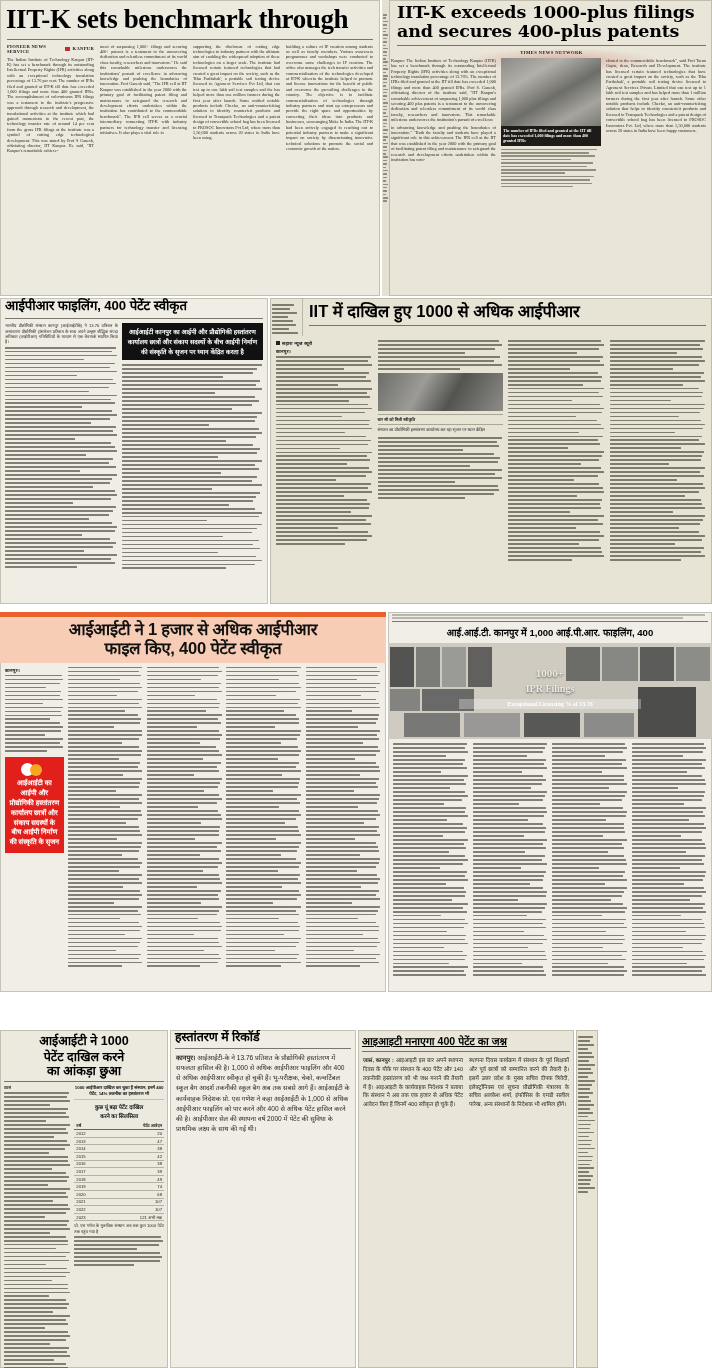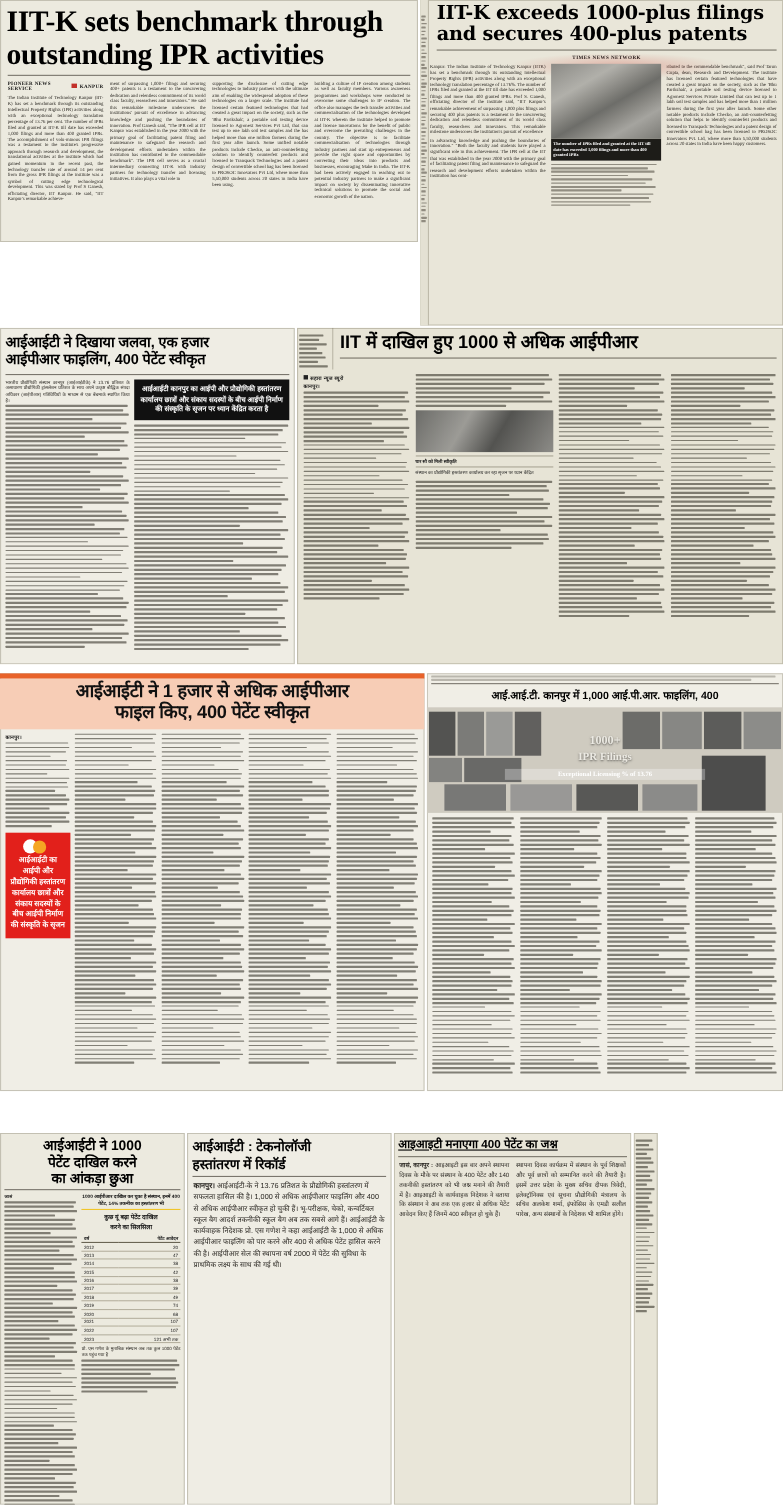--- a/index.html
+++ b/index.html
@@ -39,21 +39,21 @@
   .photo{background:
       linear-gradient(150deg,#8d8a7d 0%,#b4b0a0 28%,#6f6d61 55%,#a8a496 78%,#7c7a6d 100%);
       filter:saturate(.35);}
   .photo2{background:
       linear-gradient(120deg,#6e6c60 0%,#9e9b8c 35%,#55534a 60%,#8f8c7e 100%);
       filter:saturate(.3);}
   .cap{font-size:4px;line-height:1.25;color:#fff;font-weight:700;}
   .capdark{font-size:4.2px;line-height:1.3;color:#1b1b1b;font-weight:700;}
 
   
-  #a1{left:0;top:0;width:380px;height:220px;}
+  #a1{left:0;top:0;width:380px;height:296px;}
   #a1 .h1{font-size:27px;letter-spacing:-.4px;padding:6px 6px 0 6px;}
 
   
   #a2{left:382px;top:0;width:330px;height:296px;}
   #a2 .h1{font-size:17.5px;padding:4px 6px 0 6px;letter-spacing:-.2px;}
   #a2 .bl{font-size:4.6px;font-weight:700;letter-spacing:.4px;text-align:center;color:#111;margin:4px 0 3px;}
 
   
   #a3{left:0;top:298px;width:268px;height:306px;}
   #a3 .h1{font-size:13.2px;padding:6px 5px 2px 5px;letter-spacing:-.1px;}
@@ -123,21 +123,20 @@
 
   
   #a10{left:576px;top:1030px;width:136px;height:338px;}
   .devanagari{font-family:"Liberation Sans",sans-serif;}
 </style>
 </head>
 <body>
 
 <div class="clip paper-a edge" id="a1">
   <div class="hl h1">IIT-K sets benchmark through</div>
-  <div class="hl h1" style="padding-top:2px">outstanding IPR activities</div>
   <div class="rule" style="margin:5px 7px 0"></div>
   <div style="display:flex;gap:6px;padding:4px 7px;">
     <div style="flex:1">
       <div style="display:flex;align-items:center;gap:3px;margin-bottom:3px;">
         <span class="byline">PIONEER NEWS SERVICE</span>
         <span style="width:5px;height:4px;background:#c2302a;display:inline-block"></span>
         <span class="byline">KANPUR</span>
       </div>
       <div class="body-col">The Indian Institute of Technology Kanpur (IIT-K) has set a benchmark through its outstanding Intellectual Property Rights (IPR) activities along with an exceptional technology translation percentage of 13.76 per cent. The number of IPRs filed and granted at IIT-K till date has exceeded 1,000 filings and more than 400 granted IPRs. The accomplishment of volu-minous IPR filings was a testament to the institute's progressive approach through research and development, the translational activities at the institute which had gained momentum in the recent past, the technology transfer rate of around 14 per cent from the gross IPR filings at the institute was a symbol of cutting edge technological development. This was stated by Prof S Ganesh, officiating director, IIT Kanpur. He said, "IIT Kanpur's remarkable achieve-</div>
     </div>
@@ -252,21 +251,20 @@
         </div>
       </div>
       <div style="flex:1">
         <div class="body-col">ributed to the commendable benchmark", said Prof Tarun Gupta, dean, Research and Development. The institute has licensed certain featured technologies that have created a great impact on the society, such as the 'Bhu Parikshak', a portable soil testing device licensed to Agronext Services Private Limited that can test up to 1 lakh soil test samples and has helped more than 1 million farmers during the first year after launch. Some other notable products include Checko, an anti-counterfeiting solution that helps to identify counterfeit products and licensed to Transpack Technologies and a patent design of convertible school bag has been licensed to PROSOC Innovators Pvt. Ltd, where more than 5,50,000 students across 20 states in India have been happy customers.</div>
       </div>
     </div>
   </div>
 </div>
 
 <div class="clip paper-c edge" id="a3">
-  <div class="hl h1 devanagari">आईआईटी ने दिखाया जलवा, एक हजार</div>
   <div class="hl h1 devanagari" style="padding-top:1px">आईपीआर फाइलिंग, 400 पेटेंट स्वीकृत</div>
   <div class="rule" style="margin:4px 5px 0"></div>
 
   <div style="display:flex;gap:4px;padding:4px 5px">
     <div style="flex:1">
       <div class="body-col hindi devanagari">भारतीय प्रौद्योगिकी संस्थान कानपुर (आईआईटीके) ने 13.76 प्रतिशत के असाधारण प्रौद्योगिकी ट्रांसलेशन प्रतिशत के साथ अपने उत्कृष्ट बौद्धिक संपदा अधिकार (आईपीआर) गतिविधियों के माध्यम से एक बेंचमार्क स्थापित किया है।</div>
       <div class="microlines hindi-lines" style="margin-top:2px">
         <i style="width:98%"></i>
           <i style="width:95%"></i>
           <i style="width:99%"></i>
@@ -1440,21 +1438,20 @@
         <i style="width:95%"></i>
           <i style="width:98%"></i>
           <i style="width:96%"></i>
           <i style="width:66%"></i>
       </div>
     </div>
   </div>
 </div>
 
 <div class="clip paper-c edge" id="a8">
-  <div class="hl h1 devanagari">आईआईटी : टेकनोलॉजी</div>
   <div class="hl h1 devanagari" style="padding:0 5px 3px">हस्तांतरण में रिकॉर्ड</div>
   <div class="rule" style="margin:0 5px"></div>
   <div style="padding:4px 6px">
     <div class="body-col hindi devanagari" style="font-size:6.6px;line-height:1.55;text-align:left">
       <span style="font-weight:700">कानपुर।</span>
       <span>आईआईटी-के ने 13.76 प्रतिशत के प्रौद्योगिकी हस्तांतरण में सफलता हासिल की है। 1,000 से अधिक आईपीआर फाइलिंग और 400 से अधिक आईपीआर स्वीकृत हो चुकी हैं। भू-परीक्षक, चेको, कन्वर्टिबल स्कूल बैग आदर्श तकनीकी स्कूल बैग अब तक सबसे आगे हैं। आईआईटी के कार्यवाहक निदेशक प्रो. एस गणेश ने कहा आईआईटी के 1,000 से अधिक आईपीआर फाइलिंग को पार करने और 400 से अधिक पेटेंट हासिल करने की है। आईपीआर सेल की स्थापना वर्ष 2000 में पेटेंट की सुविधा के प्राथमिक लक्ष्य के साथ की गई थी।</span>
     </div>
   </div>
 </div>
 

